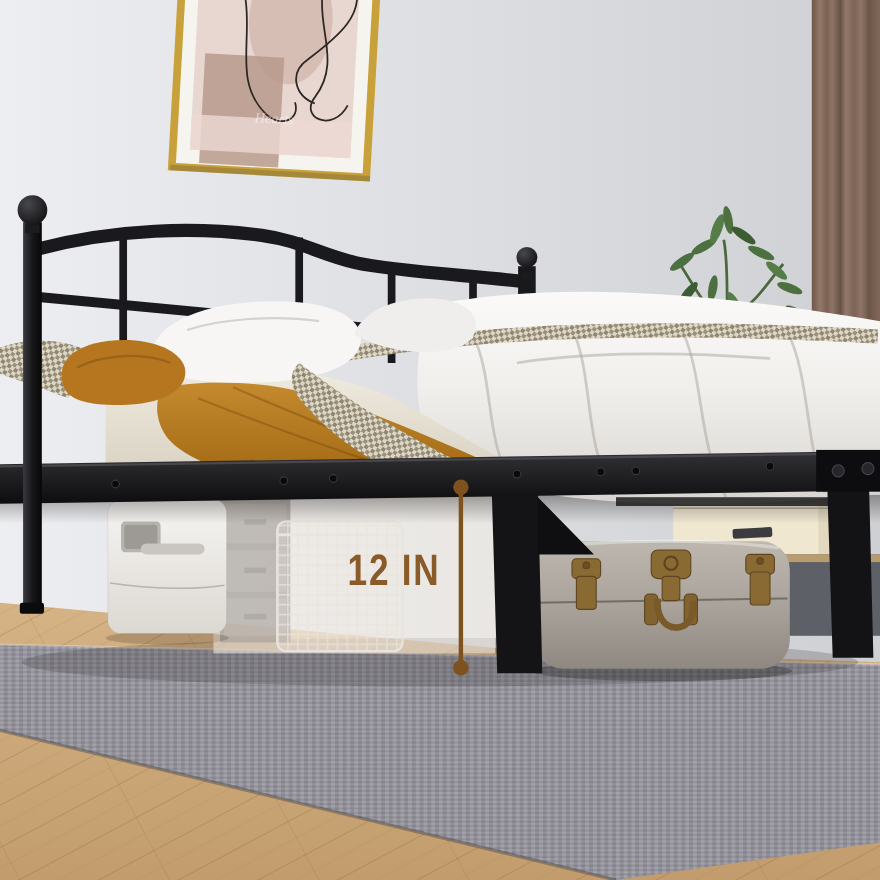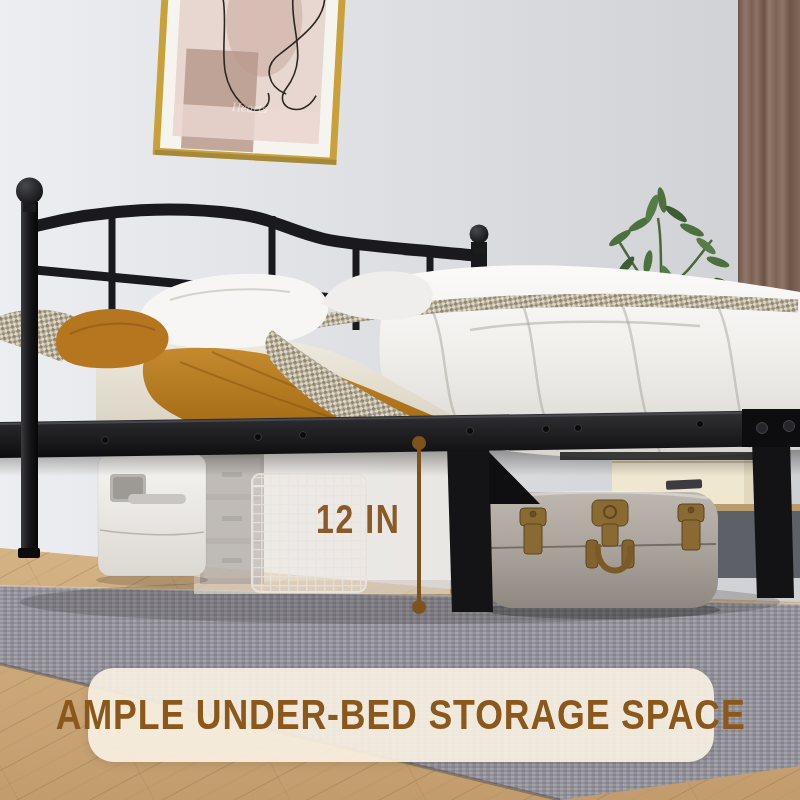--- a/index.html
+++ b/index.html
@@ -299,16 +299,13 @@
     <circle cx="29.5" cy="191" r="13.5" fill="url(#ballG)"></circle>
     <rect x="23" y="204" width="13" height="8" fill="#1b1b1e"></rect>
   </g>
 </svg>
 
 <div class="measure">
   <div class="measure-line"></div>
   <div class="m-text">12 IN</div>
 </div>
 
-<div class="banner">
-  <span class="banner-text">AMPLE UNDER-BED STORAGE SPACE</span>
 </div>
-</div>
 
 </body></html>

